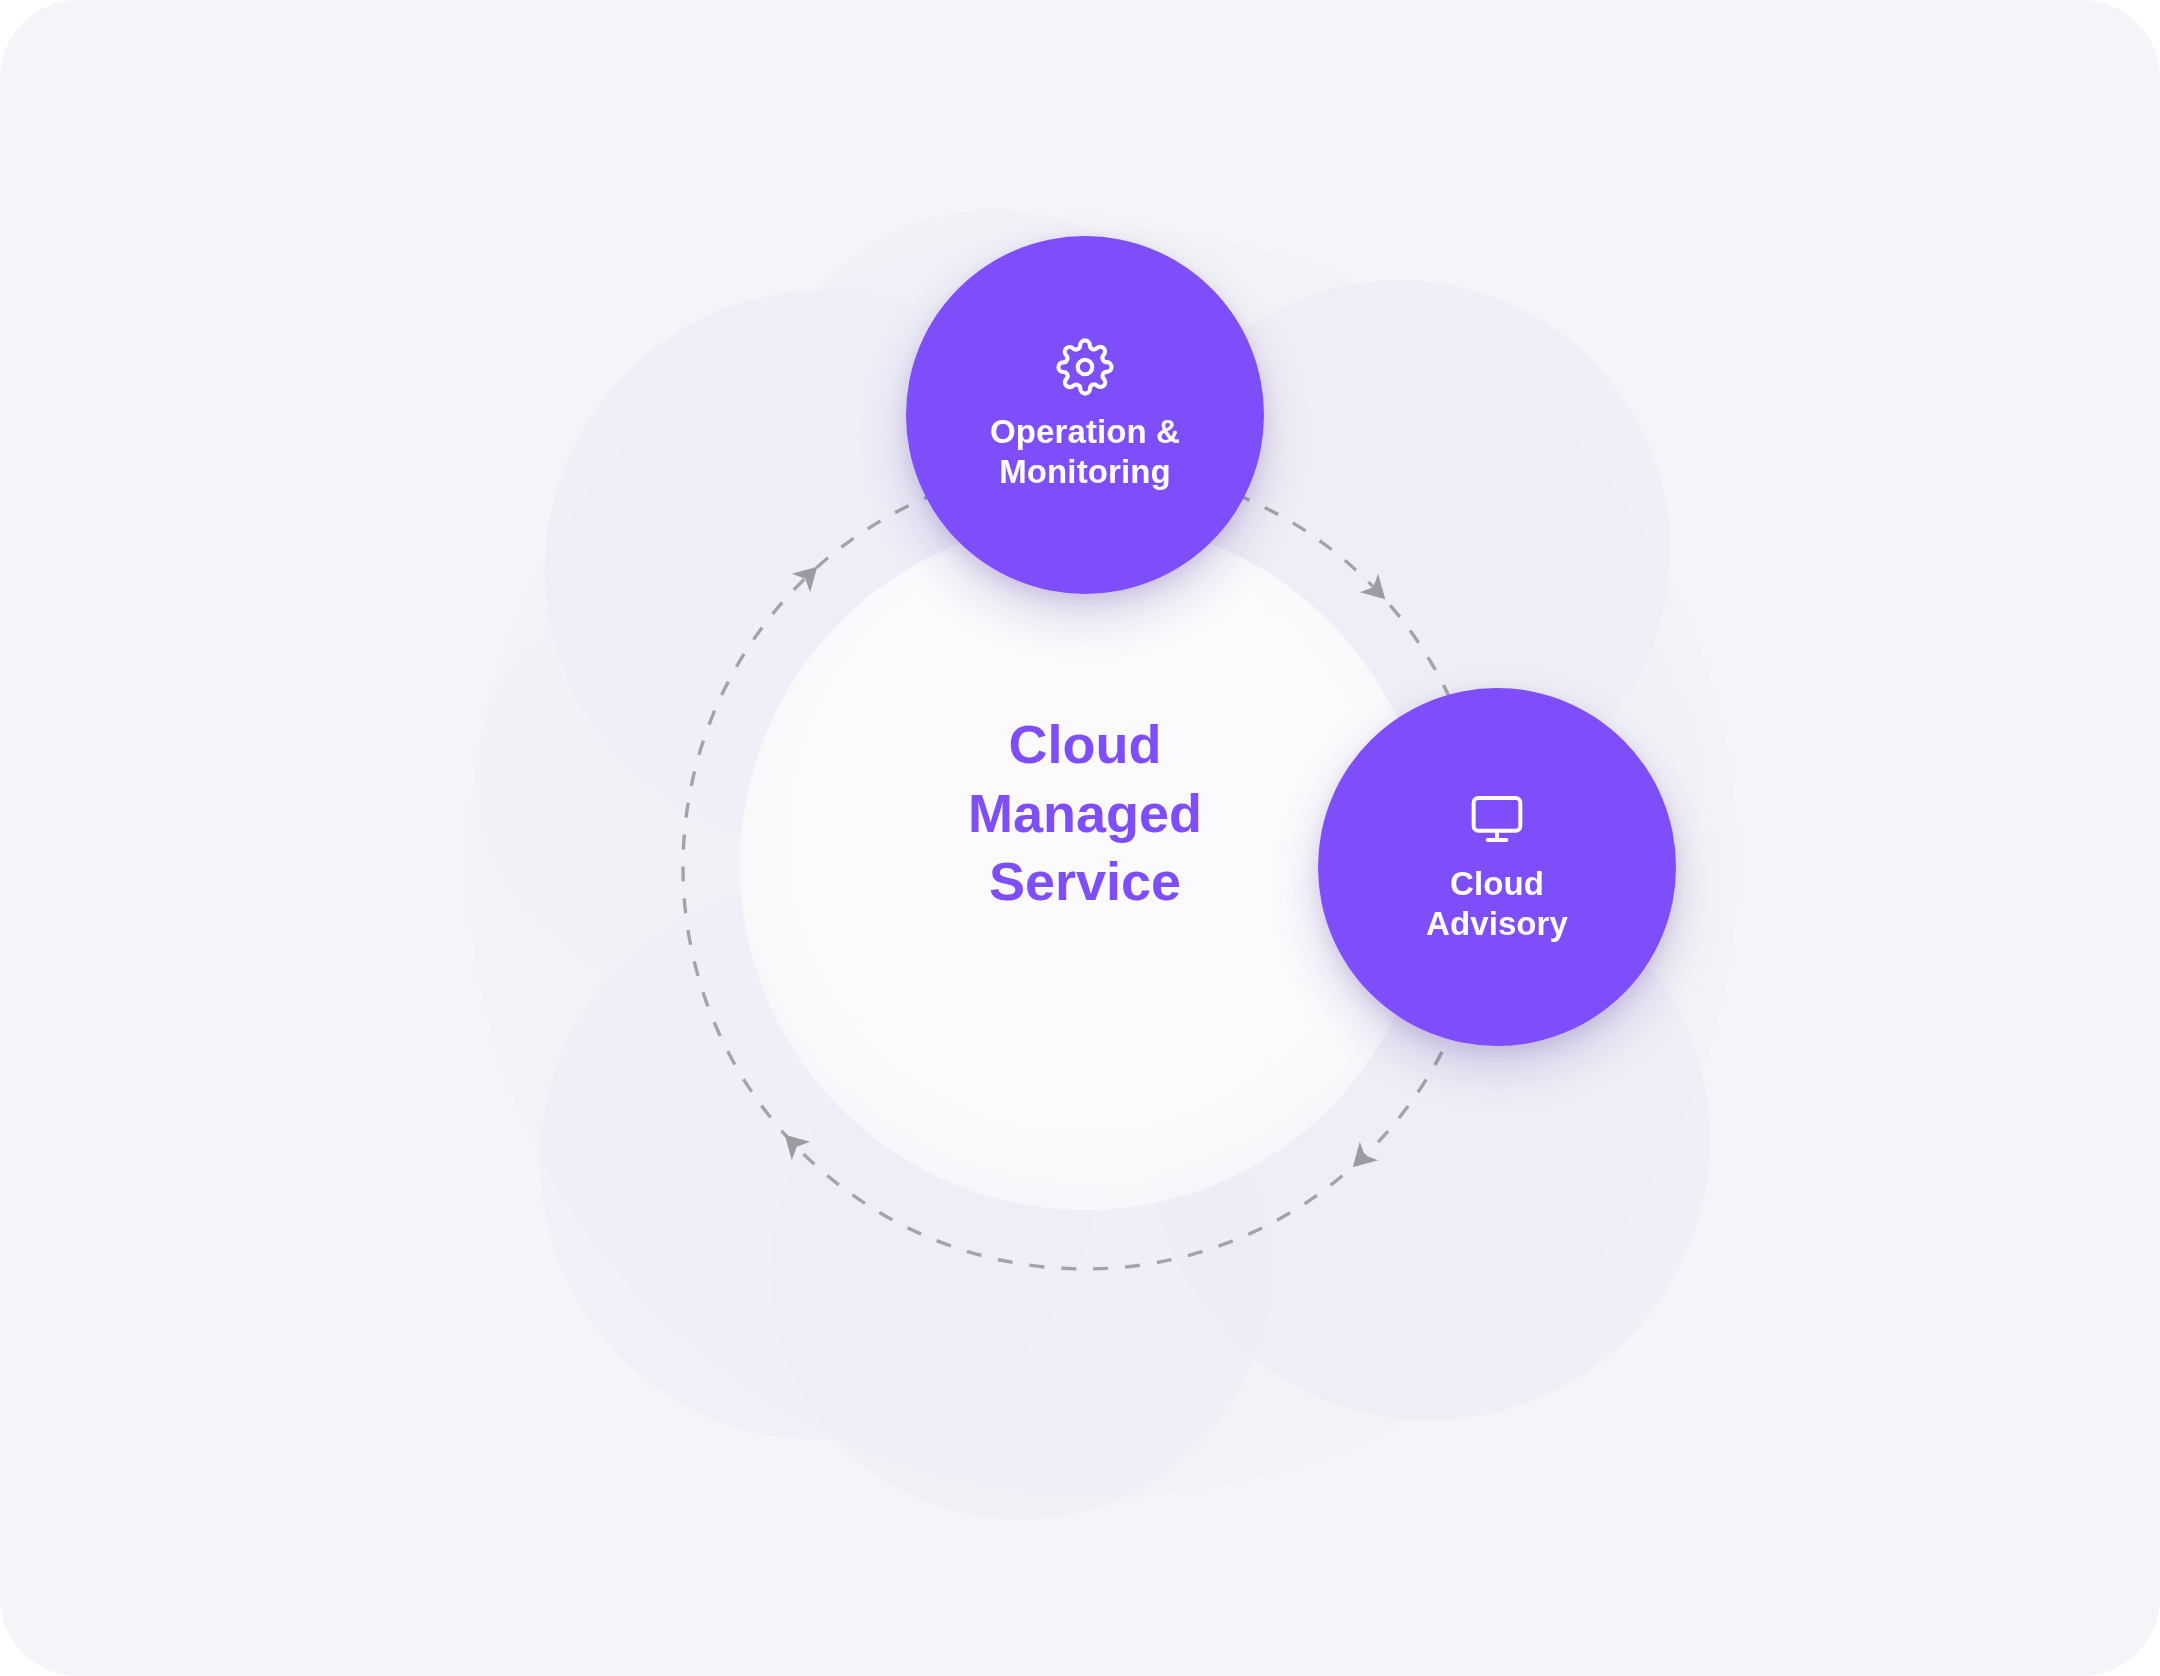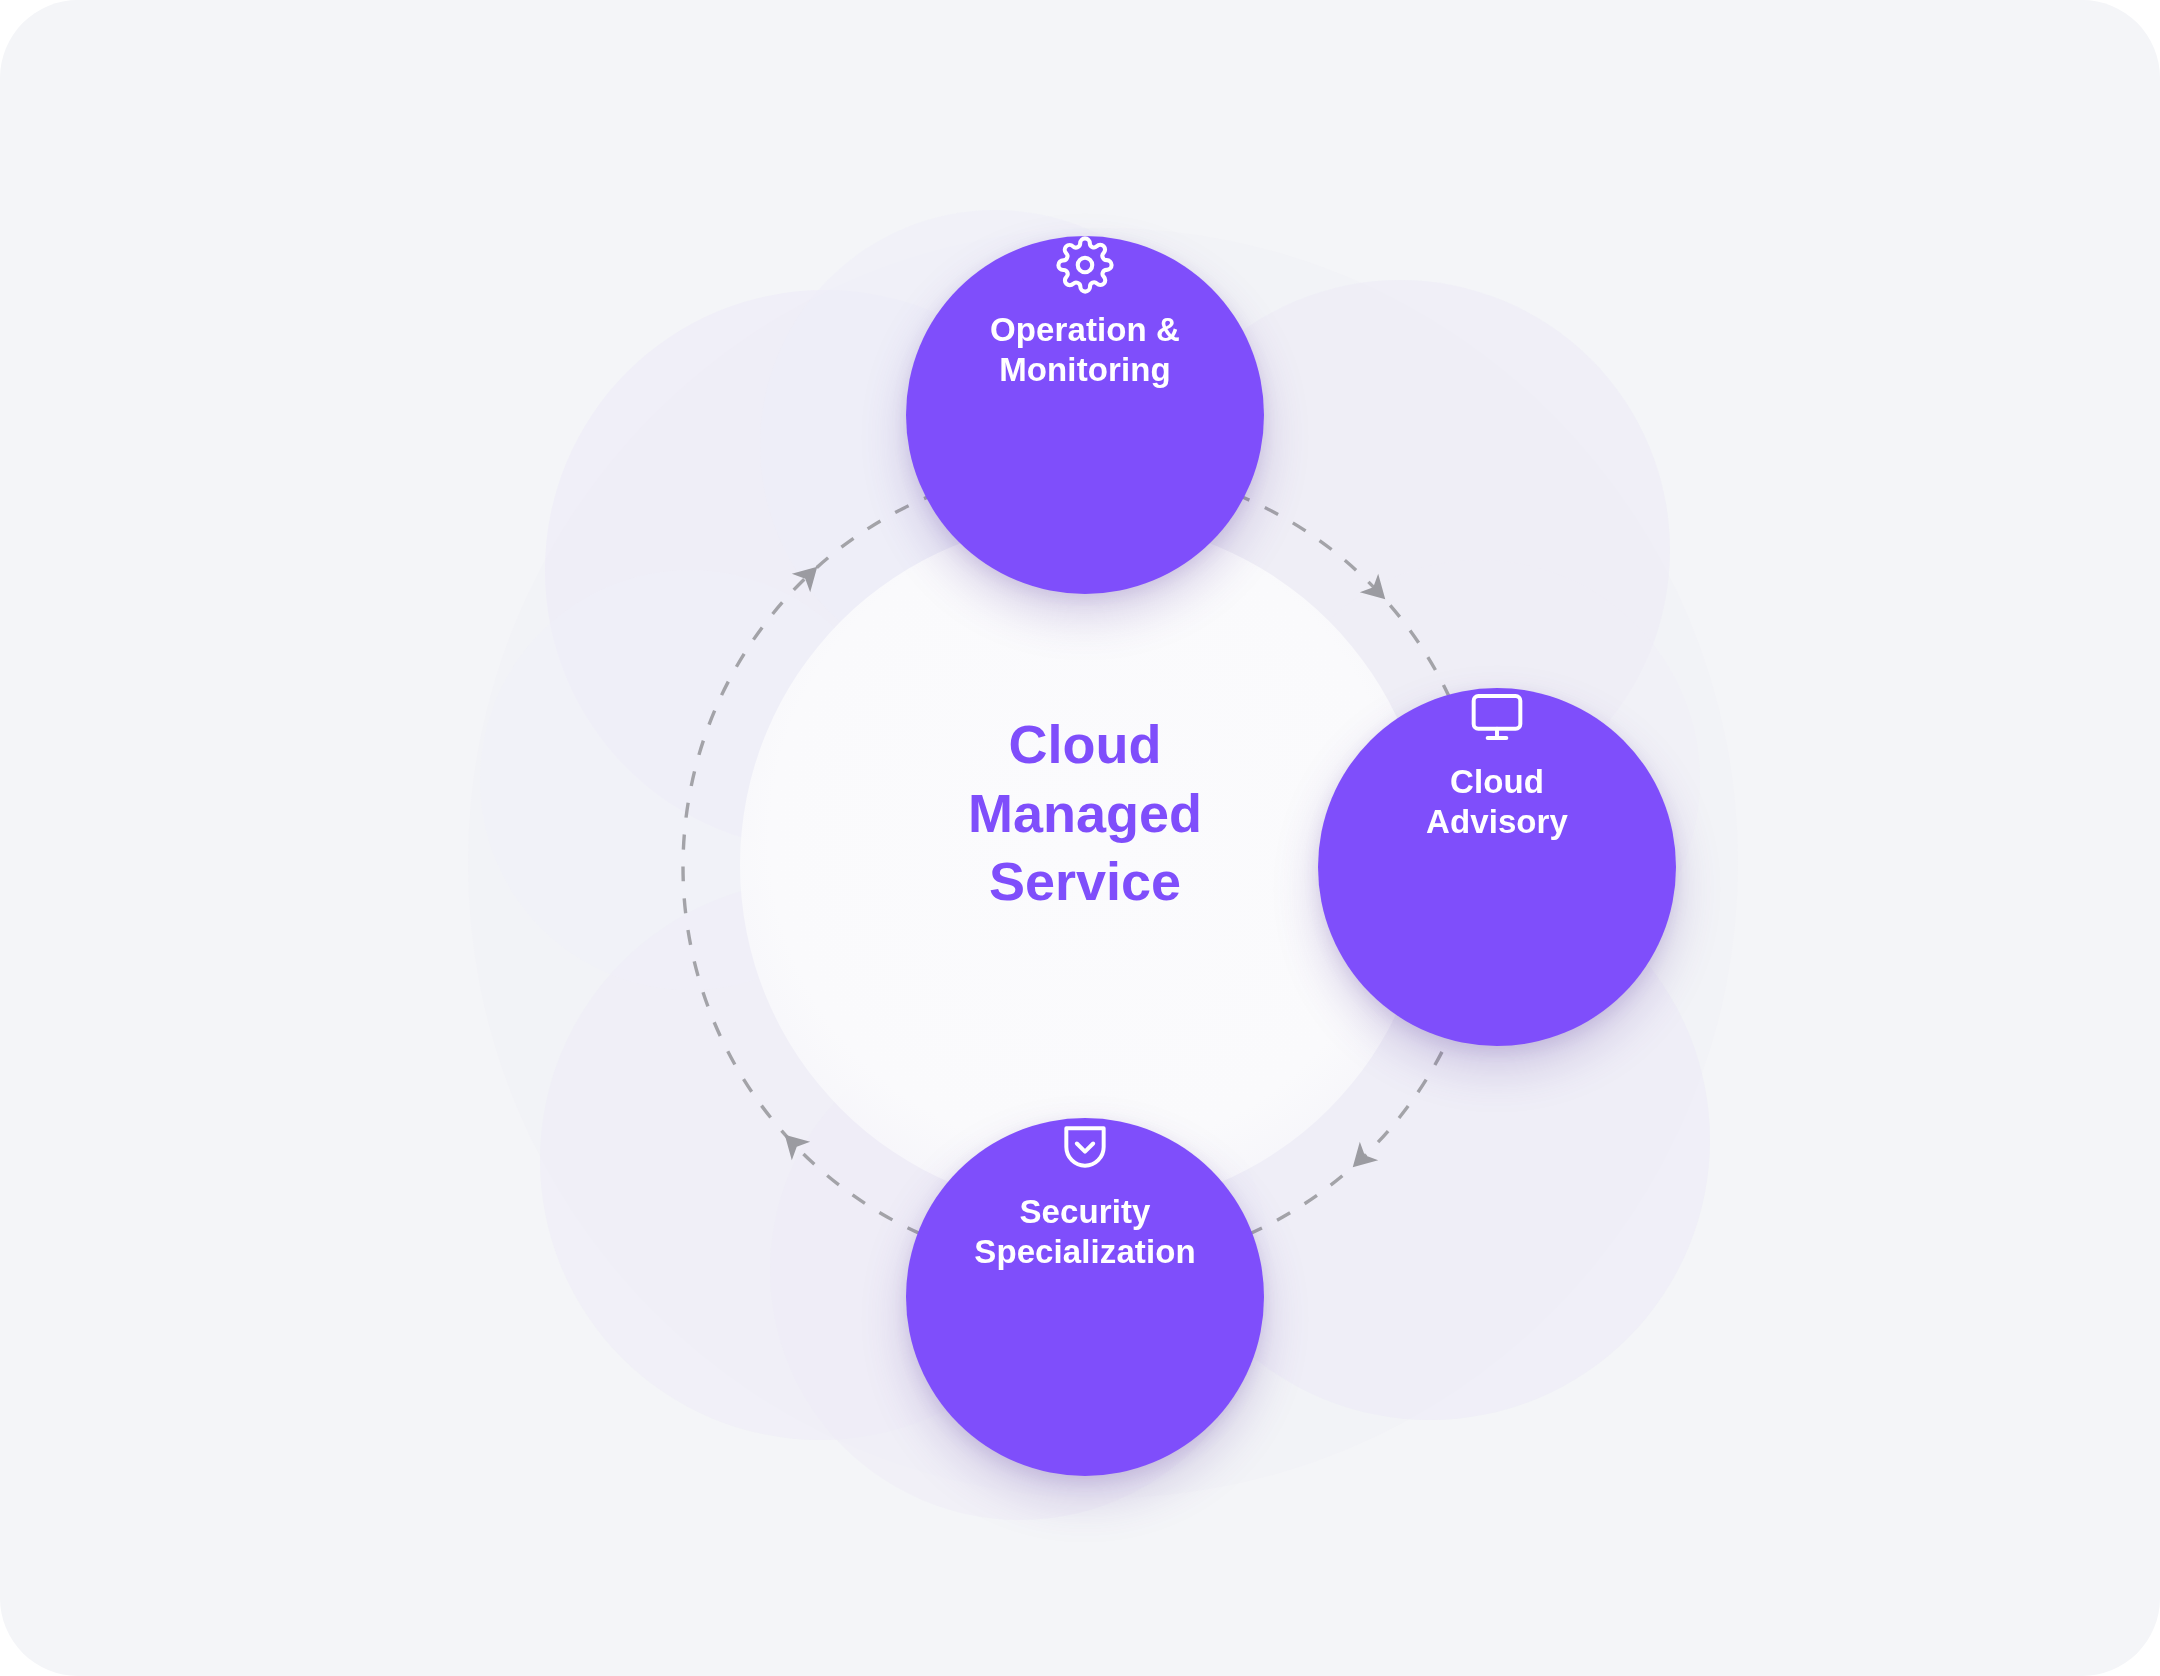--- a/index.html
+++ b/index.html
@@ -39,21 +39,21 @@
   #ring-svg{position:absolute;left:0;top:0;width:2160px;height:1676px;}
 
   
   .node{
     position:absolute;
     width:358px;height:358px;
     border-radius:50%;
     background:#7f4efb;
     box-shadow:0 22px 46px rgba(90,60,160,.22), 0 6px 16px rgba(90,60,160,.12);
     display:flex;flex-direction:column;
-    align-items:center;justify-content:flex-start;
+    align-items:center;justify-content:center;
   }
   .node-icon{
     width:58px;height:58px;
     display:flex;align-items:center;justify-content:center;
     margin-bottom:16px;
   }
   .node-icon svg{display:block;}
   .node-label{
     color:#ffffff;
     font-size:33px;
@@ -138,29 +138,19 @@
       <svg width="56" height="56" viewBox="0 0 24 24" fill="none" stroke="#ffffff" stroke-width="1.7" stroke-linecap="round" stroke-linejoin="round">
         <rect x="2" y="3" width="20" height="14" rx="2" ry="2"></rect>
         <line x1="8" y1="21" x2="16" y2="21"></line>
         <line x1="12" y1="17" x2="12" y2="21"></line>
       </svg>
     </span>
     <span class="node-label">Cloud
 Advisory</span>
   </div>
 
-  <div class="node" id="node-bottom">
-    <span class="node-icon">
-      <svg width="56" height="56" viewBox="0 0 24 24" fill="none" stroke="#ffffff" stroke-width="1.7" stroke-linecap="round" stroke-linejoin="round">
-        <path d="M20 4H4v8a8 8 0 0 0 16 0V4z"></path>
-        <polyline points="8.5 10.5 12 14 15.5 10.5"></polyline>
-      </svg>
-    </span>
-    <span class="node-label">Security
-Specialization</span>
-  </div>
 
 
   <div id="center-text">Cloud
 Managed
 Service</div>
 
 </div>
 
 </body></html>

